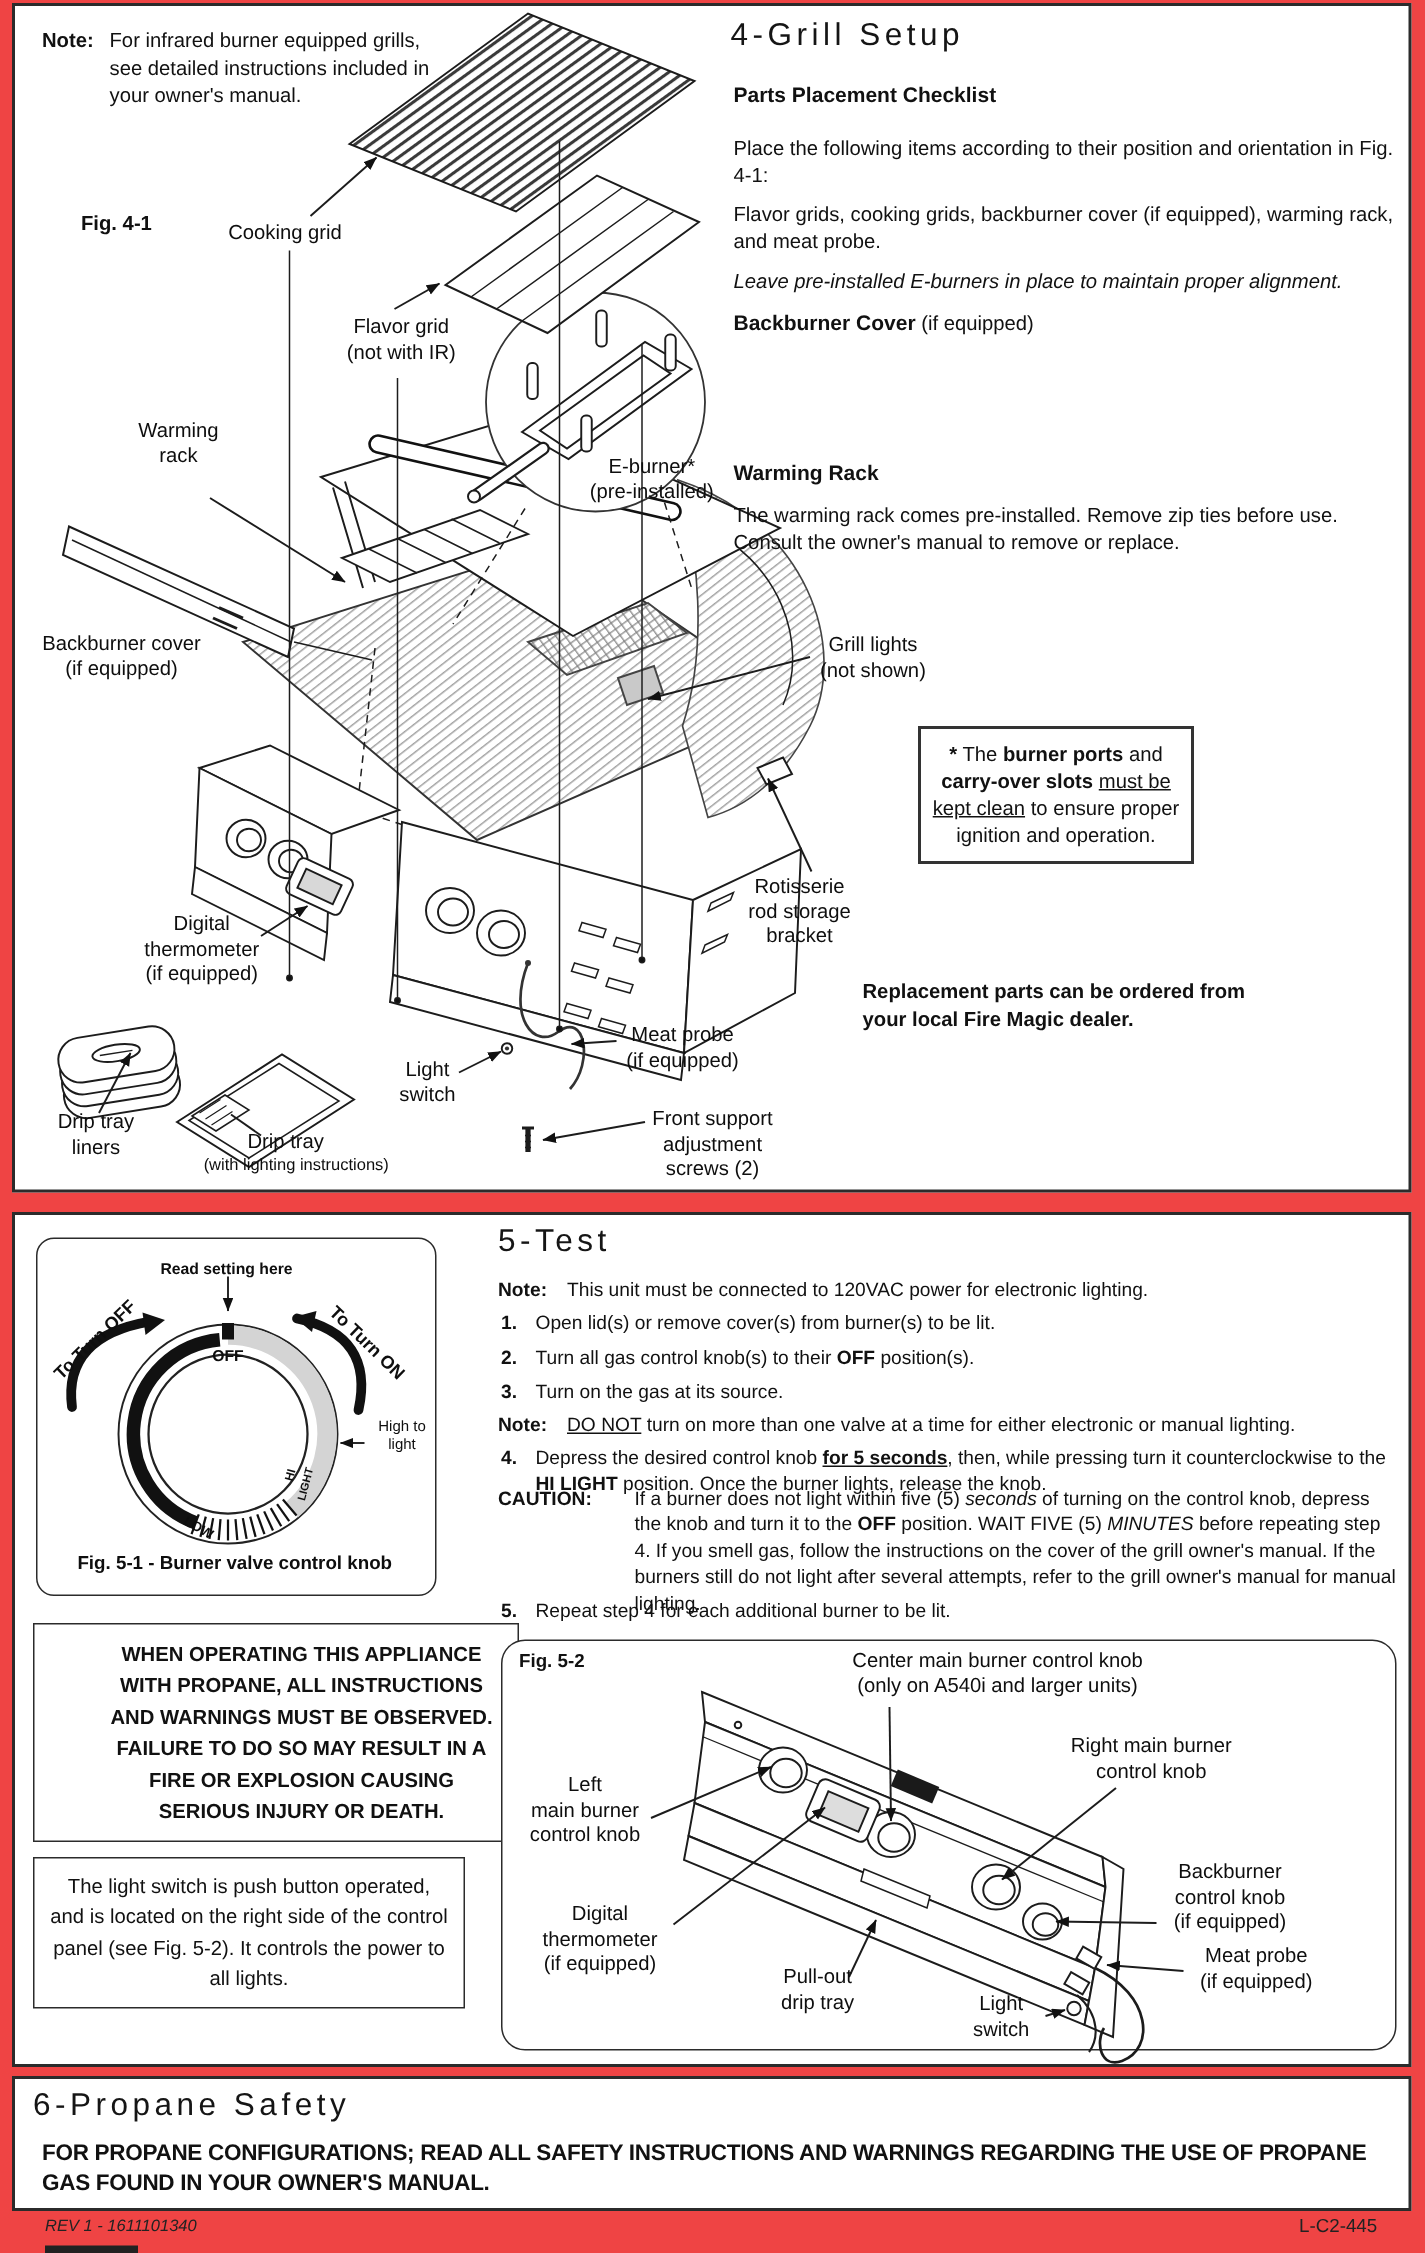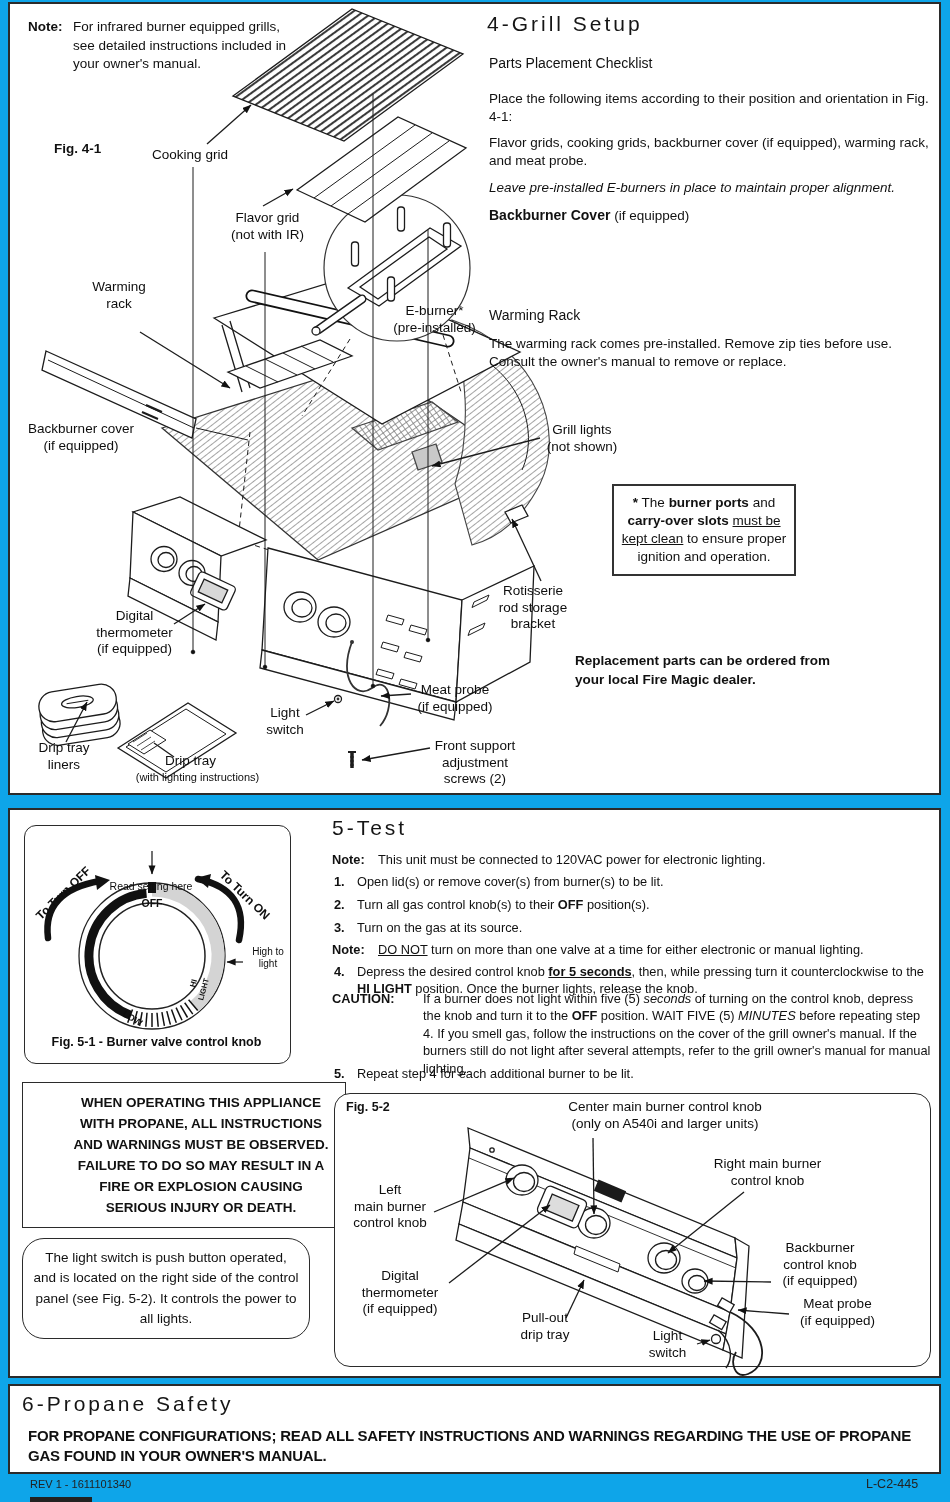--- a/index.html
+++ b/index.html
@@ -1,22 +1,22 @@
 <!DOCTYPE html>
 <html><head>
 <meta charset="utf-8">
 <style>
   html,body{margin:0;padding:0;background:#fff;}
-  #page{position:relative;width:950px;height:1502px;background:#0ea5e9;
+  #page{position:relative;width:950px;height:1502px;background:#ef4444;
         font-family:"Liberation Sans",sans-serif;color:#111;overflow:hidden;}
   .abs{position:absolute;}
   .box{position:absolute;border:2px solid #2b2b2b;background:#fff;}
   .rbox{position:absolute;border:1.6px solid #2b2b2b;border-radius:14px;background:#fff;}
   .sec-title{position:absolute;font-size:21px;letter-spacing:3px;color:#151515;}
-  .h-bold{position:absolute;font-size:14px;font-weight:normal;}
+  .h-bold{position:absolute;font-size:14px;font-weight:bold;}
   .para{position:absolute;font-size:13.5px;line-height:1.33;}
   .lbl{position:absolute;font-size:13.5px;line-height:1.24;text-align:center;white-space:pre-line;color:#0e0e0e;}
   .lbl-sm{font-size:11px;}
   .b{font-weight:bold;}
   .i{font-style:italic;}
   .u{text-decoration:underline;}
   .bu{font-weight:bold;text-decoration:underline;}
   .step{position:absolute;display:flex;font-size:12.8px;line-height:1.36;}
   .step .num{width:23px;font-weight:bold;flex:none;}
   .step .lab{width:46px;font-weight:bold;flex:none;}
@@ -319,27 +319,27 @@
       <line x1="152" y1="851" x2="152" y2="874" stroke="#111" stroke-width="1.2" marker-end="url(#ah2)"></line>
       <path d="M48,938 Q42,891 100,881" stroke="#111" stroke-width="6.5" fill="none" stroke-linecap="round"></path>
       <polygon points="110,880 97,890 95,875" fill="#111"></polygon>
       <path d="M239,940 Q250,890 198,879" stroke="#111" stroke-width="6.5" fill="none" stroke-linecap="round"></path>
       <polygon points="196,878 208,888 211,874" fill="#111"></polygon>
       <text transform="translate(66,896) rotate(-44)" font-size="12" font-weight="bold" text-anchor="middle">To Turn OFF</text>
       <text transform="translate(242,898) rotate(44)" font-size="12" font-weight="bold" text-anchor="middle">To Turn ON</text>
       <line x1="243" y1="962" x2="227" y2="962" stroke="#111" stroke-width="1.2" marker-end="url(#ah2)"></line>
     </g>
   </svg>
-  <div class="lbl" style="left:95px;top:880px;width:112px;font-size:10.5px;">Read setting here</div>
+  <div class="lbl" style="left:95px;top:840px;width:112px;font-size:10.5px;font-weight:bold;">Read setting here</div>
   <div class="lbl" style="left:244px;top:946px;width:48px;font-size:10px;">High to
 light</div>
   <div class="lbl b" style="left:24px;top:1035px;width:265px;font-size:12.5px;">Fig. 5-1 - Burner valve control knob</div>
 
   <div class="warnbox" style="left:22px;top:1082px;width:264px;padding-left:46px;">WHEN OPERATING THIS APPLIANCE WITH PROPANE, ALL INSTRUCTIONS AND WARNINGS MUST BE OBSERVED. FAILURE TO DO SO MAY RESULT IN A FIRE OR EXPLOSION CAUSING SERIOUS INJURY OR DEATH.</div>
-  <div class="infobox" style="left:22px;top:1238px;width:266px;border-radius:22px;">The light switch is push button operated, and is located on the right side of the control panel (see Fig. 5-2). It controls the power to all lights.</div>
+  <div class="infobox" style="left:22px;top:1238px;width:266px;">The light switch is push button operated, and is located on the right side of the control panel (see Fig. 5-2). It controls the power to all lights.</div>
 
   <div class="rbox" style="left:334px;top:1093px;width:595px;height:272px;border-radius:16px;"></div>
   <svg style="left:334px;top:1093px;" width="598" height="275" viewBox="334 1093 598 275">
     <defs>
       <marker id="ah3" markerWidth="10" markerHeight="8" refX="8.6" refY="3.5" orient="auto" markerUnits="userSpaceOnUse">
         <path d="M0,0L9,3.5L0,7Z" fill="#111"></path>
       </marker>
     </defs>
     <g stroke="#1c1c1c" stroke-width="1.3" fill="none">
       <polygon points="468,1128 735,1238 737,1258 470,1148" fill="#fff"></polygon>
@@ -404,16 +404,16 @@
 (if equipped)</div>
   <div class="lbl" style="left:495px;top:1310px;width:100px;">Pull-out
 drip tray</div>
   <div class="lbl" style="left:630px;top:1328px;width:75px;">Light
 switch</div>
 
   <div class="box" style="left:8px;top:1384px;width:929px;height:86px;"></div>
   <div class="sec-title" style="left:22px;top:1392px;">6-Propane Safety</div>
   <div class="abs b" style="left:28px;top:1426px;width:895px;font-size:15px;line-height:1.3;letter-spacing:-0.2px;">FOR PROPANE CONFIGURATIONS; READ ALL SAFETY INSTRUCTIONS AND WARNINGS REGARDING THE USE OF PROPANE GAS FOUND IN YOUR OWNER'S MANUAL.</div>
 
-  <div class="foot" style="left:30px;top:1478px;">REV 1 - 1611101340</div>
+  <div class="foot" style="left:30px;top:1478px;font-style:italic;">REV 1 - 1611101340</div>
   <div class="foot" style="left:866px;top:1477px;font-size:12.5px;">L-C2-445</div>
   <div class="abs" style="left:30px;top:1497px;width:62px;height:5px;background:#222;"></div>
 </div>
 
 </body></html>

